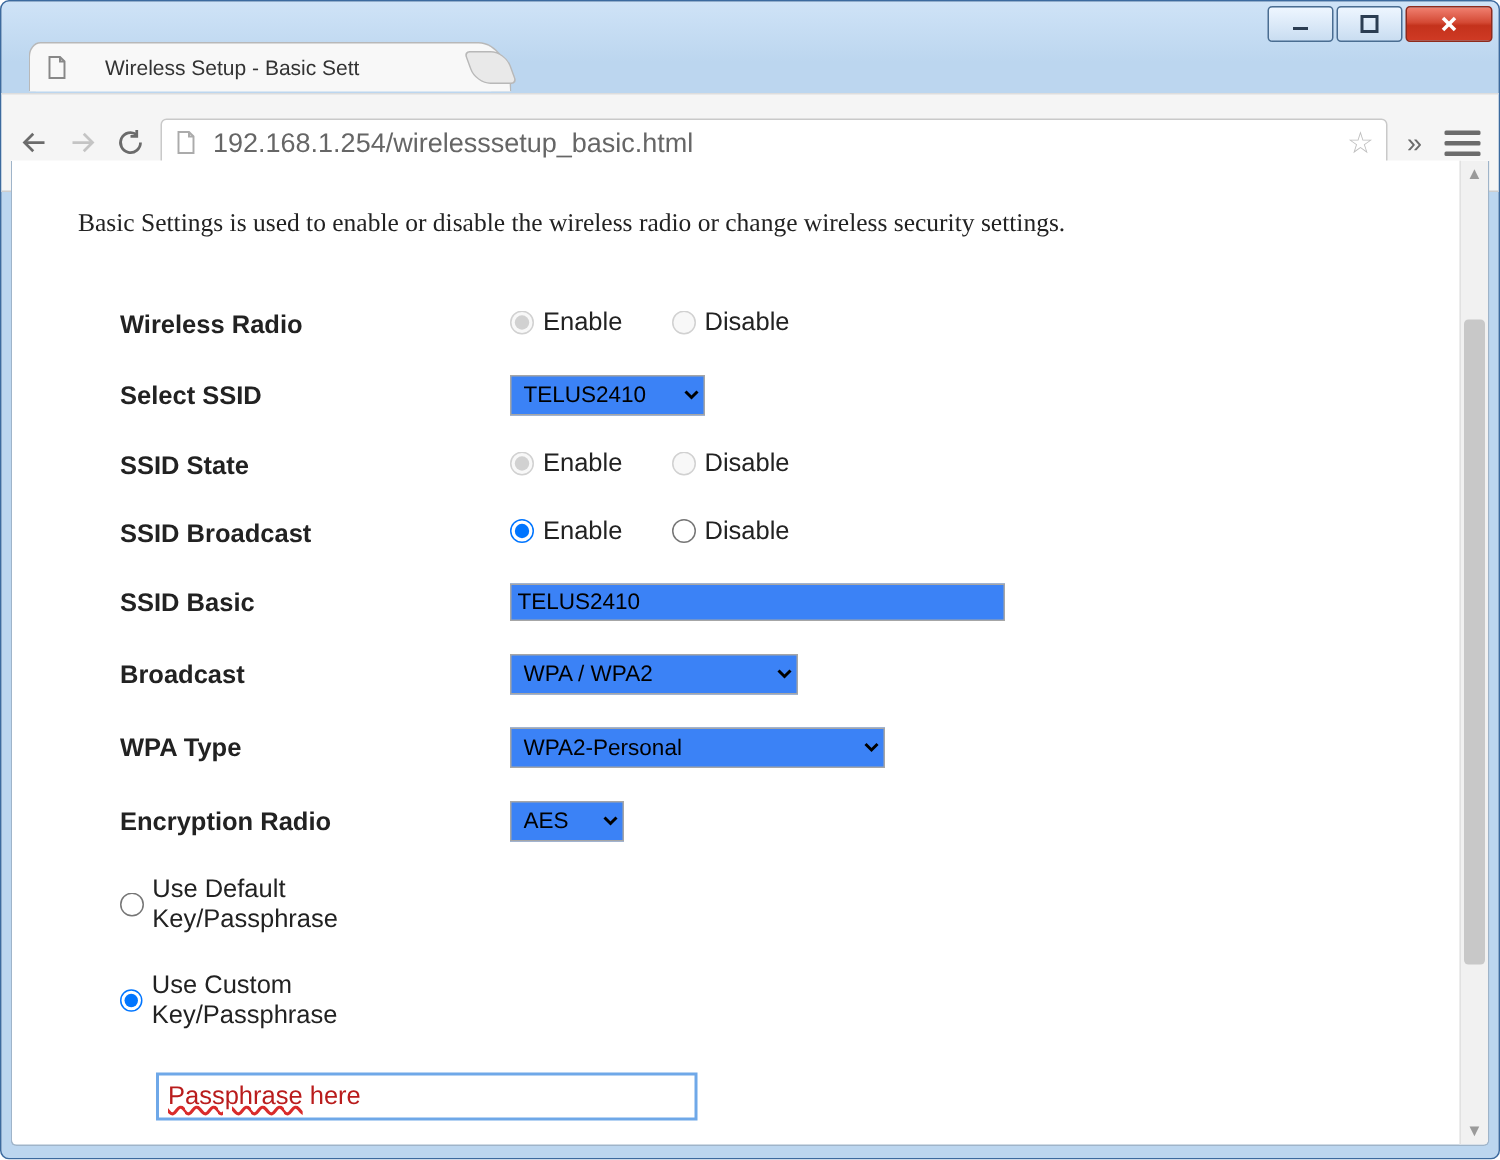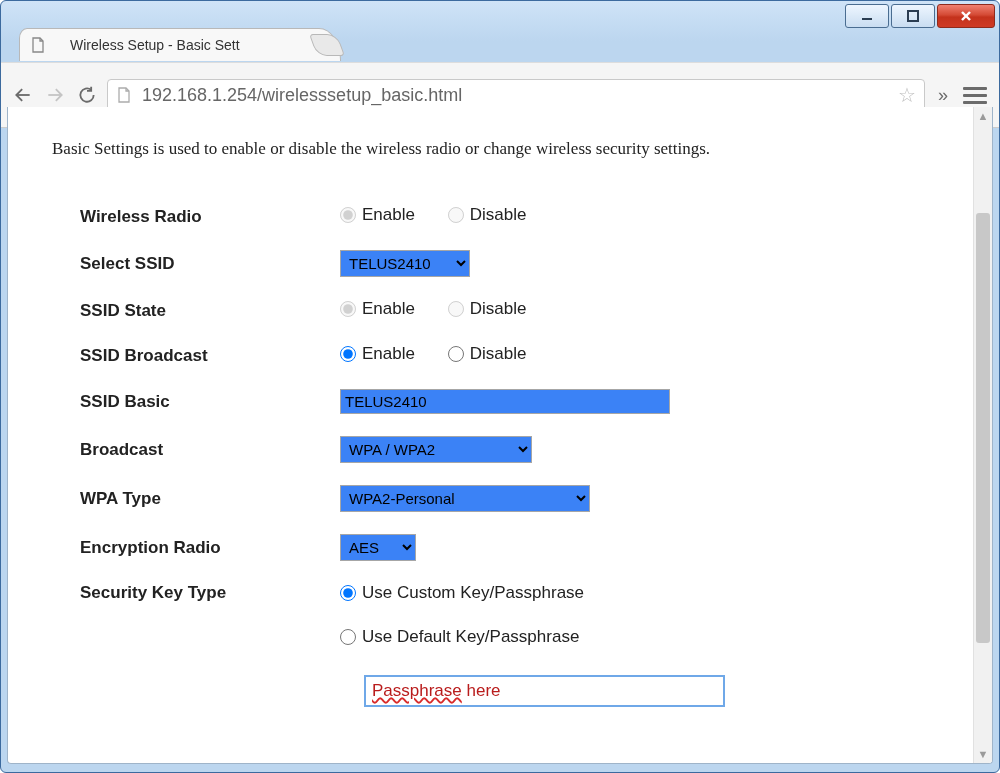--- a/index.html
+++ b/index.html
@@ -225,29 +225,28 @@
           </select>
         </div>
 
         <div class="flabel">Encryption Radio</div>
         <div>
           <select class="sel-enc">
             <option>AES</option>
           </select>
         </div>
 
-        <div class="flabel" style="align-self:start">Security Key Type</div>
         <div class="keyopts">
+          <label class="radio">
+            <input type="radio" name="kt" style="">
+            <span>Use Default Key/Passphrase</span>
+          </label>
           <label class="radio">
             <input type="radio" name="kt" checked="" style="">
             <span>Use Custom Key/Passphrase</span>
           </label>
-          <label class="radio">
-            <input type="radio" name="kt" style="">
-            <span>Use Default Key/Passphrase</span>
-          </label>
           <div class="passbox" contenteditable="true" style=""><span class="squig">Passphrase</span><span> here</span></div>
         </div>
 
       </div>
     </div>
   </div>
 </div>
 
 </body></html>

